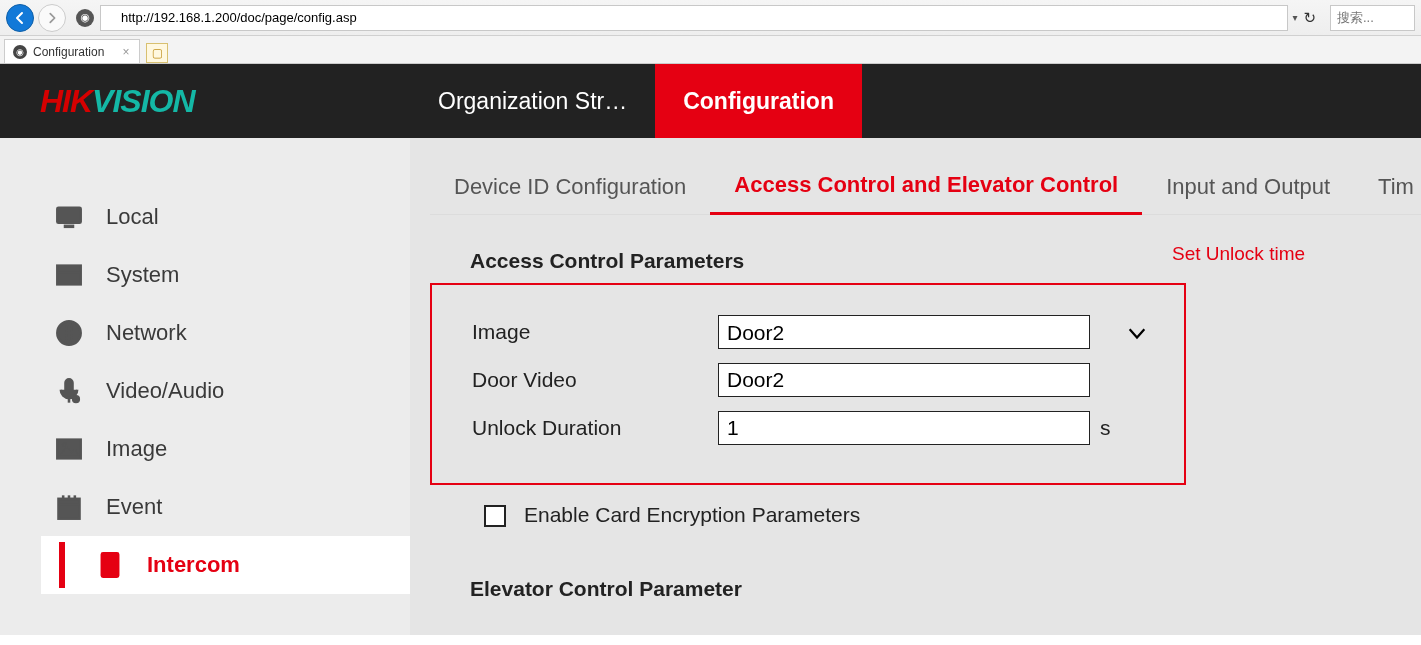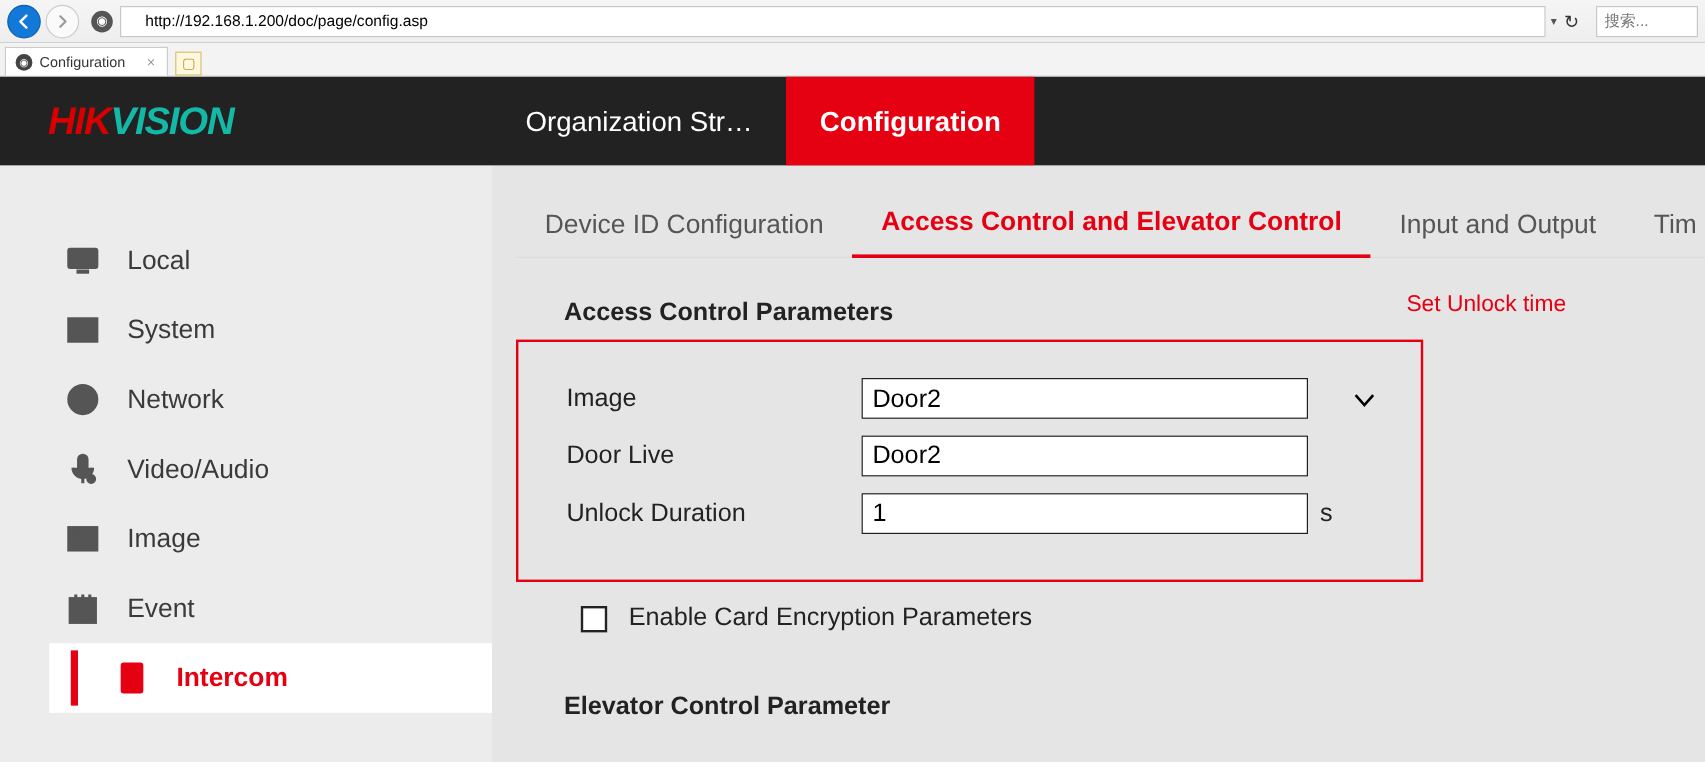--- a/index.html
+++ b/index.html
@@ -219,21 +219,21 @@
               </select>
               <span class="select-chevron">
                 <svg width="22" height="22" viewBox="0 0 24 24">
                     <path d="M4 8 L12 17 L20 8" stroke="#000" stroke-width="2.4" fill="none"></path>
                   </svg>
               </span>
             </div>
           </div>
 
           <div class="form-row">
-            <div class="lbl">Door Live</div>
+            <div class="lbl">Door Video</div>
             <input type="text" value="Door2" style="">
           </div>
 
           <div class="form-row">
             <div class="lbl">Unlock Duration</div>
             <input type="text" value="1" style="">
             <span class="unit">s</span>
           </div>
 
         </div>

